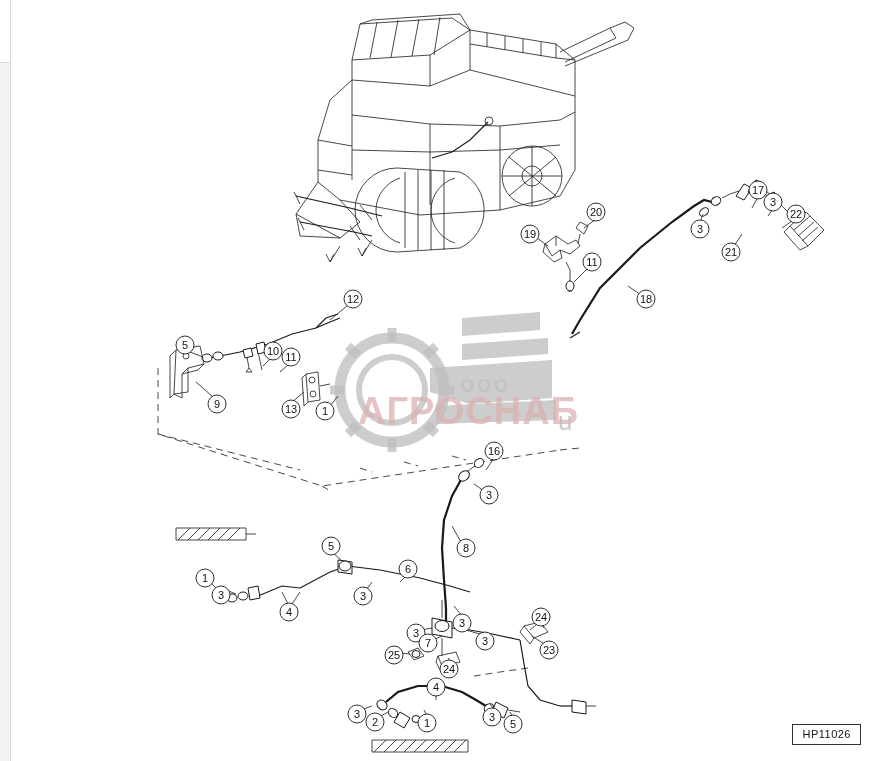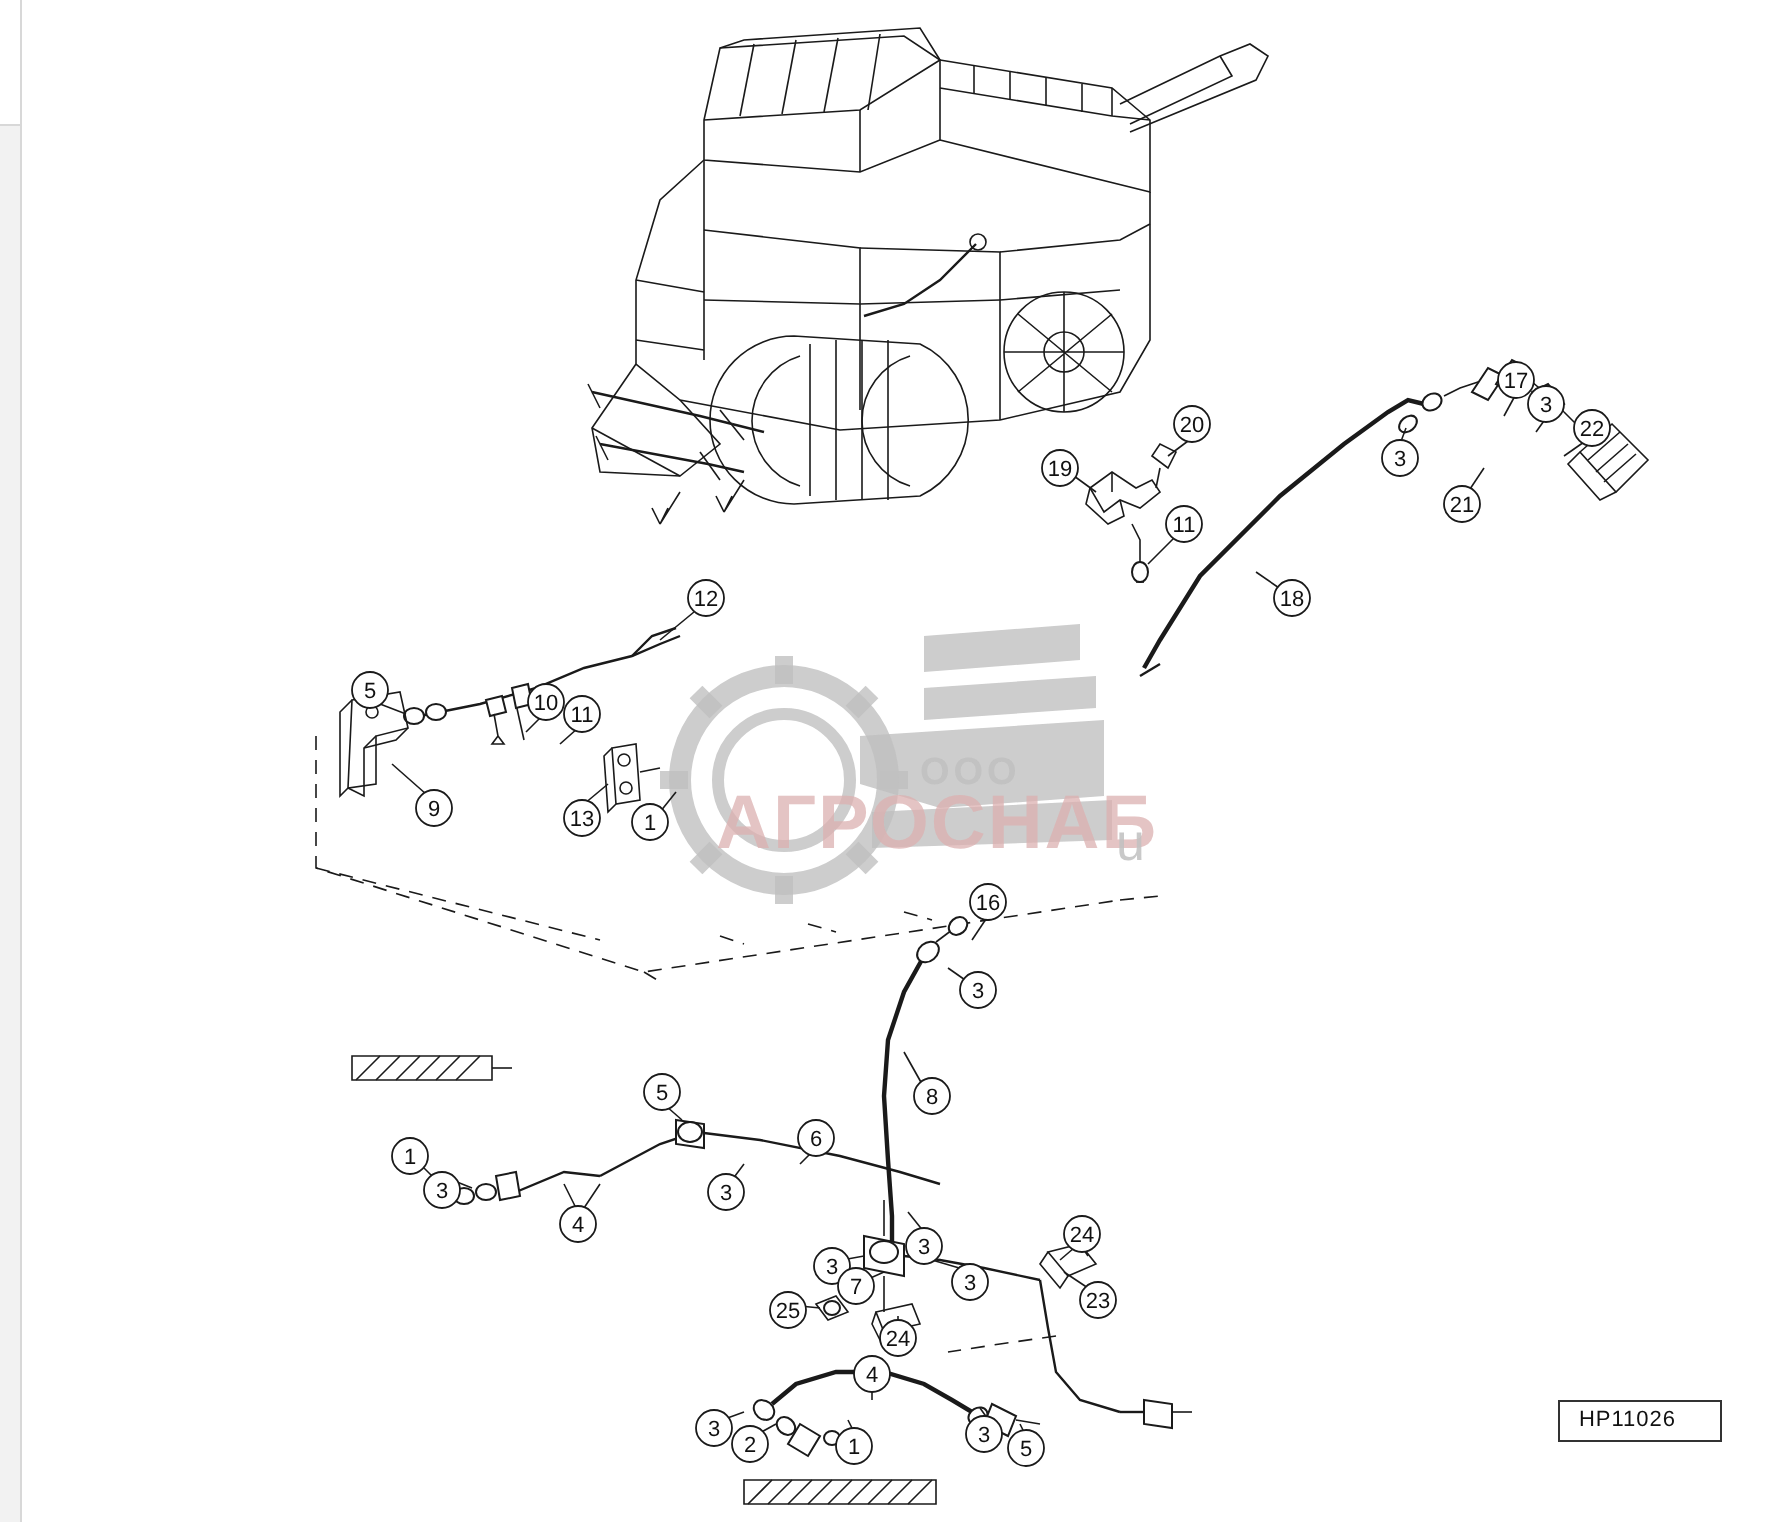--- a/index.html
+++ b/index.html
@@ -62,23 +62,23 @@
     opacity: 0.8;
   }
   .wm-ru {
     font-family: "Liberation Sans", sans-serif;
     fill: #b9b9b9;
     opacity: 0.85;
   }
   .code-box {
     position: absolute;
     right: 30px;
-    bottom: 40px;
+    bottom: 16px;
     border: 1px solid #333333;
-    padding: 3px 22px 4px 9px;
+    padding: 3px 9px 4px 9px;
     font-family: "Liberation Sans", sans-serif;
     font-size: 11px;
     color: #111111;
     background: #ffffff;
     letter-spacing: 0.5px;
   }
   .line { stroke: #1a1a1a; fill: none; }
   .thin { stroke-width: 0.8; }
   .med  { stroke-width: 1.2; }
   .thick{ stroke-width: 2.2; }

